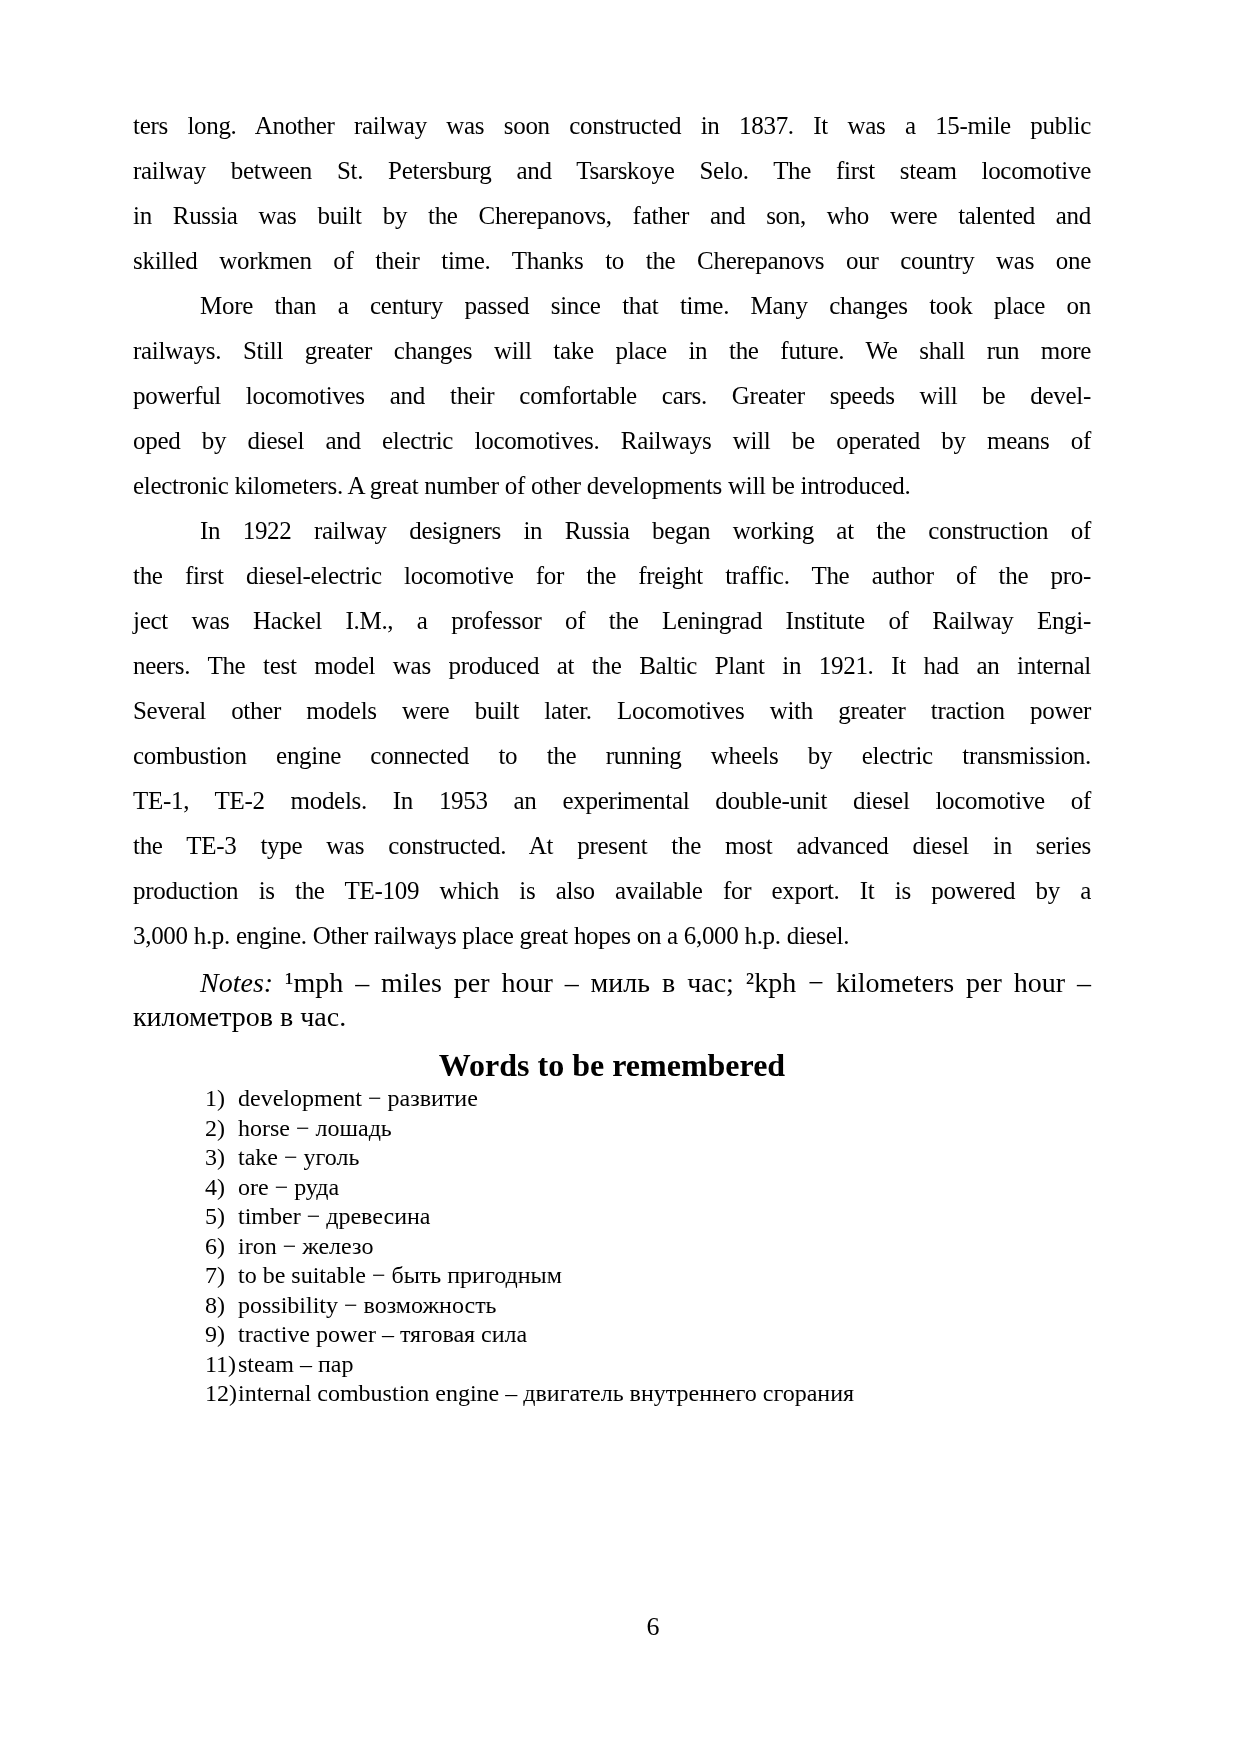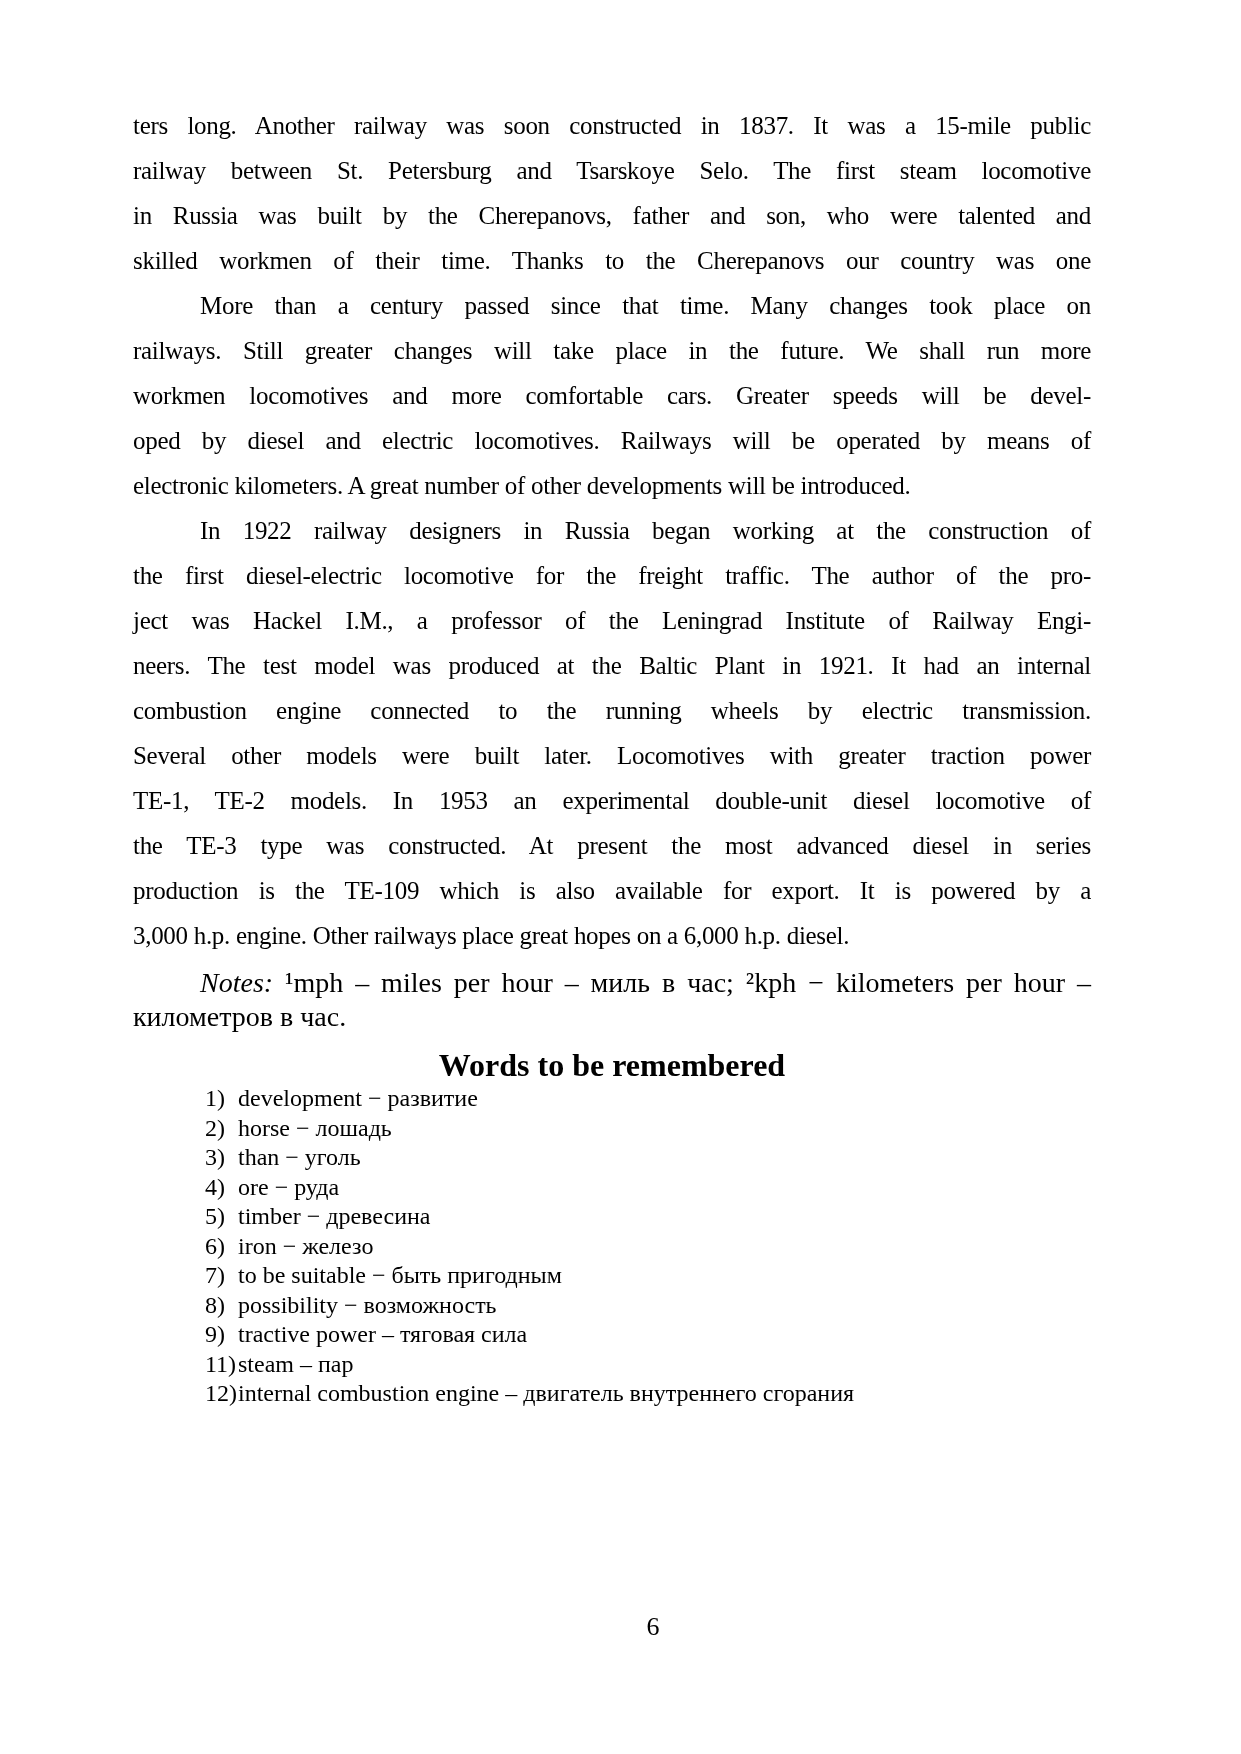--- a/index.html
+++ b/index.html
@@ -85,32 +85,32 @@
     <div class="para">
       <div class="bline">ters long. Another railway was soon constructed in 1837. It was a 15-mile public</div>
       <div class="bline">railway between St. Petersburg and Tsarskoye Selo. The first steam locomotive</div>
       <div class="bline">in Russia was built by the Cherepanovs, father and son, who were talented and</div>
       <div class="bline">skilled workmen of their time. Thanks to the Cherepanovs our country was one</div>
     </div>
 
     <div class="para">
       <div class="bline indent">More than a century passed since that time. Many changes took place on</div>
       <div class="bline">railways. Still greater changes will take place in the future. We shall run more</div>
-      <div class="bline">workmen locomotives and more comfortable cars. Greater speeds will be devel-</div>
+      <div class="bline">powerful locomotives and their comfortable cars. Greater speeds will be devel-</div>
       <div class="bline">oped by diesel and electric locomotives. Railways will be operated by means of</div>
       <div class="bline last">electronic kilometers. A great number of other developments will be introduced.</div>
     </div>
 
     <div class="para">
       <div class="bline indent">In 1922 railway designers in Russia began working at the construction of</div>
       <div class="bline">the first diesel-electric locomotive for the freight traffic. The author of the pro-</div>
       <div class="bline">ject was Hackel I.M., a professor of the Leningrad Institute of Railway Engi-</div>
       <div class="bline">neers. The test model was produced at the Baltic Plant in 1921. It had an internal</div>
+      <div class="bline">Several other models were built later. Locomotives with greater traction power</div>
       <div class="bline">combustion engine connected to the running wheels by electric transmission.</div>
-      <div class="bline">Several other models were built later. Locomotives with greater traction power</div>
       <div class="bline">TE-1, TE-2 models. In 1953 an experimental double-unit diesel locomotive of</div>
       <div class="bline">the TE-3 type was constructed. At present the most advanced diesel in series</div>
       <div class="bline">production is the TE-109 which is also available for export. It is powered by a</div>
       <div class="bline last">3,000 h.p. engine. Other railways place great hopes on a 6,000 h.p. diesel.</div>
     </div>
 
     <div class="notes"><span class="notes-label">Notes:</span><span> ¹mph – miles per hour – миль в час; ²kph − kilometers per hour – километров в час.</span></div>
 
     <div class="words-heading">Words to be remembered</div>
 
@@ -118,21 +118,21 @@
       <li class="word-item">
           <span class="word-num">1)</span>
           <span class="word-text">development − развитие</span>
         </li>
       <li class="word-item">
           <span class="word-num">2)</span>
           <span class="word-text">horse − лошадь</span>
         </li>
       <li class="word-item">
           <span class="word-num">3)</span>
-          <span class="word-text">than − уголь</span>
+          <span class="word-text">take − уголь</span>
         </li>
       <li class="word-item">
           <span class="word-num">4)</span>
           <span class="word-text">ore − руда</span>
         </li>
       <li class="word-item">
           <span class="word-num">5)</span>
           <span class="word-text">timber − древесина</span>
         </li>
       <li class="word-item">

